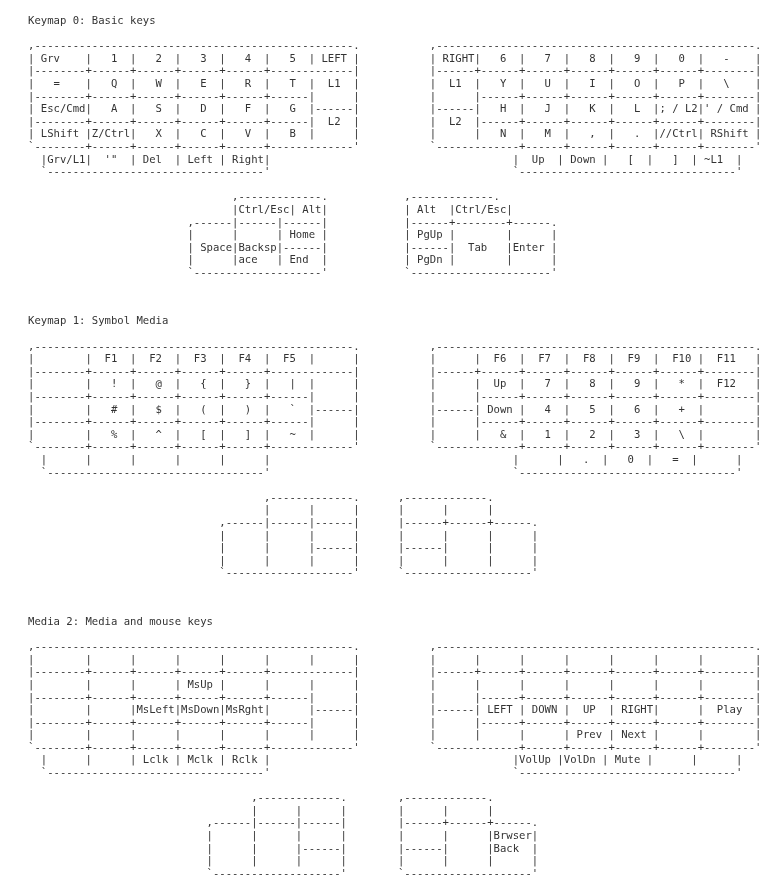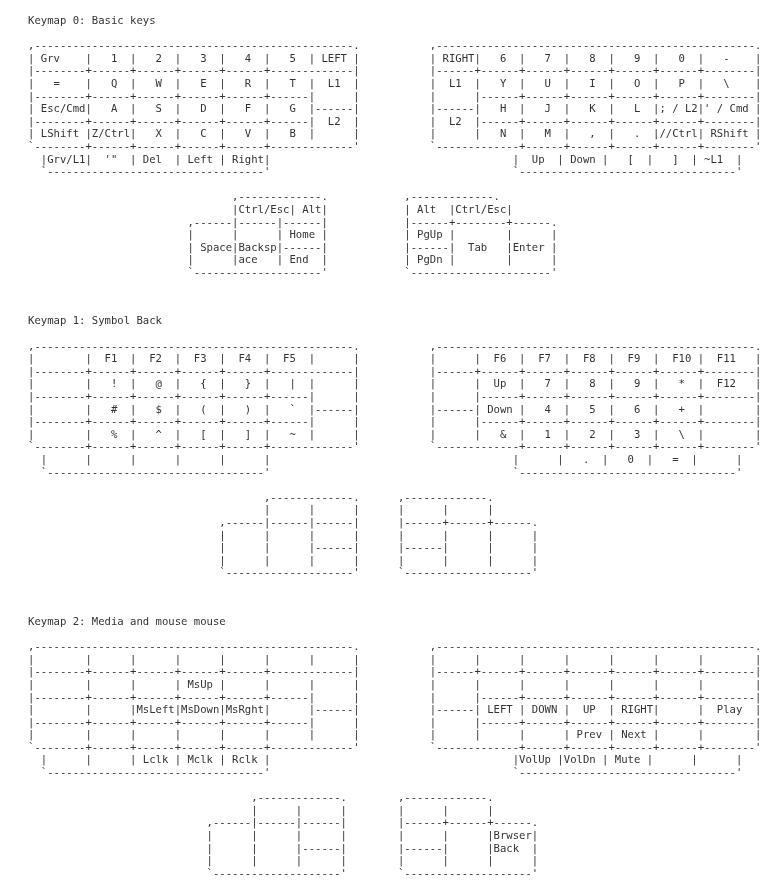--- a/index.html
+++ b/index.html
@@ -57,21 +57,21 @@
                                 ,-------------.            ,-------------.
                                 |Ctrl/Esc| Alt|            | Alt  |Ctrl/Esc|
                          ,------|------|------|            |------+--------+------.
                          |      |      | Home |            | PgUp |        |      |
                          | Space|Backsp|------|            |------|  Tab   |Enter |
                          |      |ace   | End  |            | PgDn |        |      |
                          `--------------------'            `----------------------'</pre>
   </section>
 
   <section class="km-section">
-    <div class="km-title">Keymap 1: Symbol Back</div>
+    <div class="km-title">Keymap 1: Symbol Media</div>
     <pre class="km-art">,--------------------------------------------------.           ,--------------------------------------------------.
 |        |  F1  |  F2  |  F3  |  F4  |  F5  |      |           |      |  F6  |  F7  |  F8  |  F9  |  F10 |  F11   |
 |--------+------+------+------+------+-------------|           |------+------+------+------+------+------+--------|
 |        |   !  |   @  |   {  |   }  |   |  |      |           |      |  Up  |   7  |   8  |   9  |   *  |  F12   |
 |--------+------+------+------+------+------|      |           |      |------+------+------+------+------+--------|
 |        |   #  |   $  |   (  |   )  |   `  |------|           |------| Down |   4  |   5  |   6  |   +  |        |
 |--------+------+------+------+------+------|      |           |      |------+------+------+------+------+--------|
 |        |   %  |   ^  |   [  |   ]  |   ~  |      |           |      |   &amp;  |   1  |   2  |   3  |   \  |        |
 `--------+------+------+------+------+-------------'           `-------------+------+------+------+------+--------'
   |      |      |      |      |      |                                      |      |   .  |   0  |   =  |      |
@@ -80,21 +80,21 @@
                                      ,-------------.      ,-------------.
                                      |      |      |      |      |      |
                               ,------|------|------|      |------+------+------.
                               |      |      |      |      |      |      |      |
                               |      |      |------|      |------|      |      |
                               |      |      |      |      |      |      |      |
                               `--------------------'      `--------------------'</pre>
   </section>
 
   <section class="km-section">
-    <div class="km-title">Keymap 2: Media and mouse mouse</div>
+    <div class="km-title">Media 2: Media and mouse keys</div>
     <pre class="km-art">,--------------------------------------------------.           ,--------------------------------------------------.
 |        |      |      |      |      |      |      |           |      |      |      |      |      |      |        |
 |--------+------+------+------+------+-------------|           |------+------+------+------+------+------+--------|
 |        |      |      | MsUp |      |      |      |           |      |      |      |      |      |      |        |
 |--------+------+------+------+------+------|      |           |      |------+------+------+------+------+--------|
 |        |      |MsLeft|MsDown|MsRght|      |------|           |------| LEFT | DOWN |  UP  | RIGHT|      |  Play  |
 |--------+------+------+------+------+------|      |           |      |------+------+------+------+------+--------|
 |        |      |      |      |      |      |      |           |      |      |      | Prev | Next |      |        |
 `--------+------+------+------+------+-------------'           `-------------+------+------+------+------+--------'
   |      |      | Lclk | Mclk | Rclk |                                      |VolUp |VolDn | Mute |      |      |

